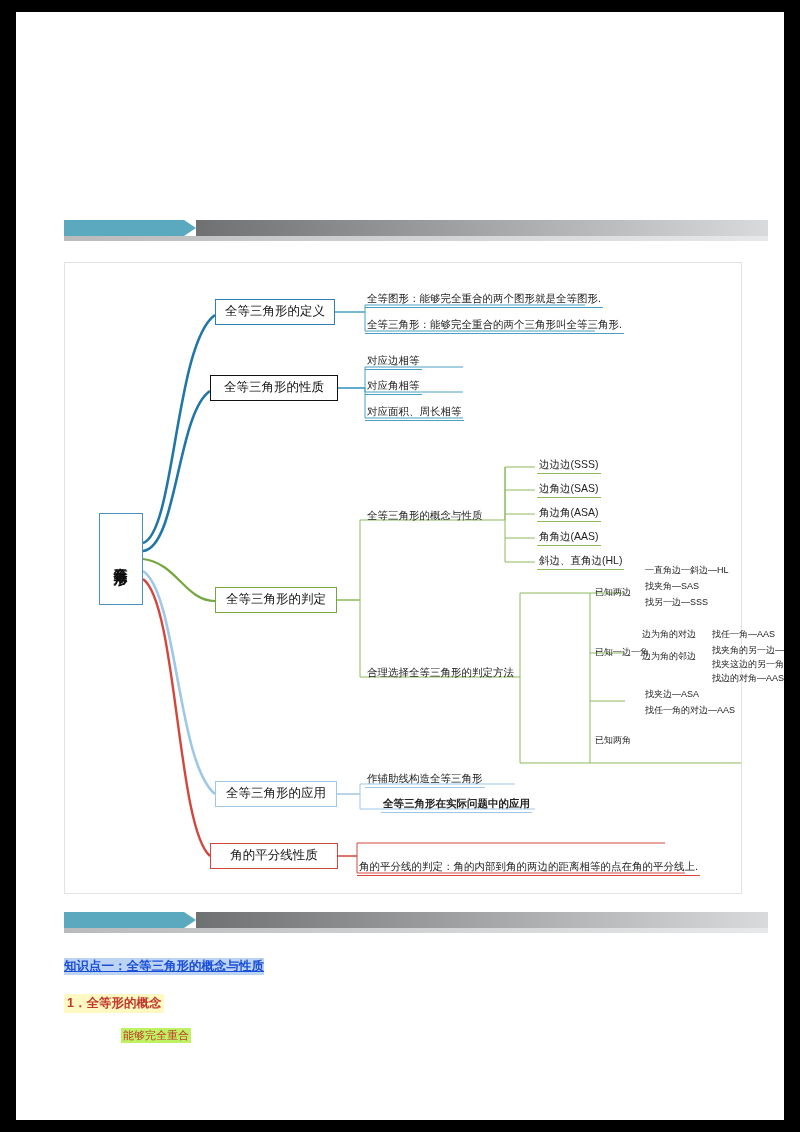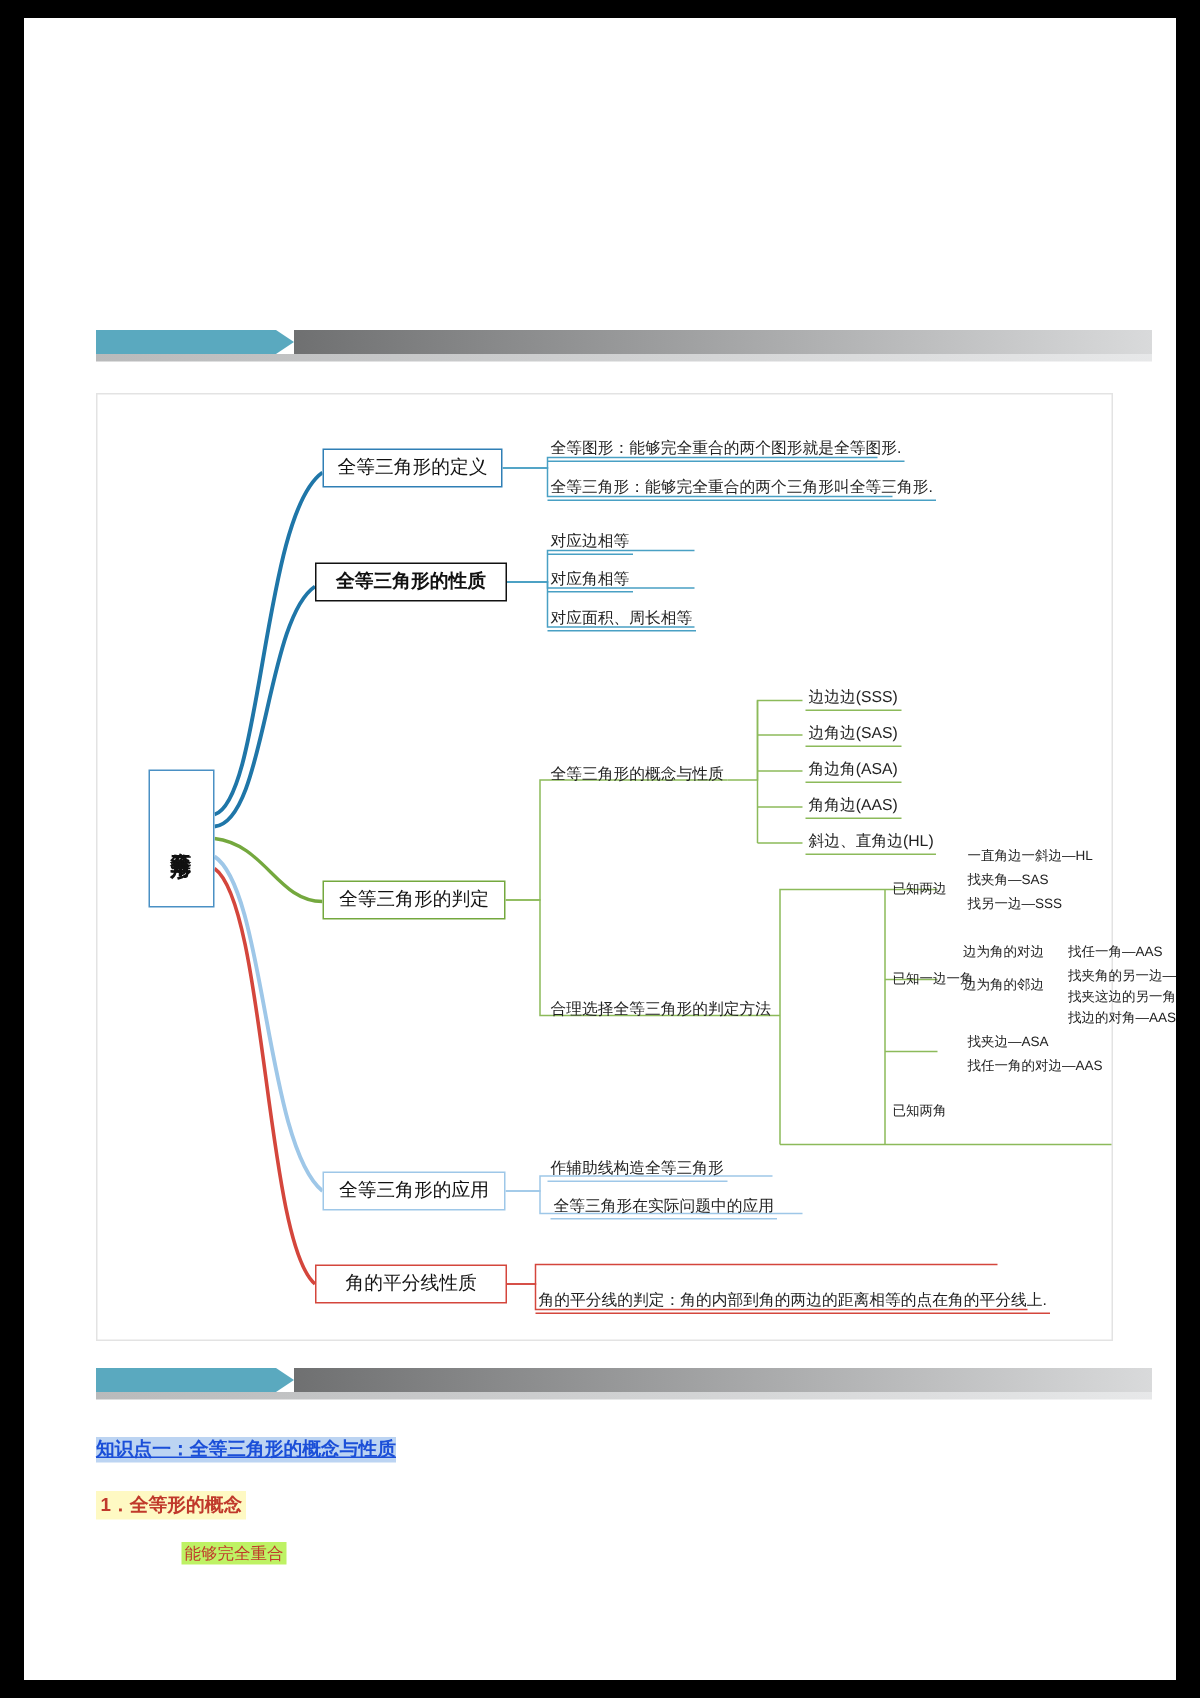--- a/index.html
+++ b/index.html
@@ -18,21 +18,21 @@
   svg.links{position:absolute;left:0;top:0;width:676px;height:630px;}
 
   .node{position:absolute;box-sizing:border-box;display:flex;align-items:center;justify-content:center;
         text-align:center;background:#fff;line-height:1.25;}
   .root{left:34px;top:250px;width:44px;height:92px;border:1.4px solid #4a90c4;color:#111;
         font-size:14px;font-weight:700;letter-spacing:1px;padding:4px 2px;}
   .root span{writing-mode:vertical-rl;text-orientation:upright;line-height:1.15;}
 
   .lvl2{height:26px;font-size:12.5px;color:#111;padding:0 6px;white-space:nowrap;}
   .n-def{left:150px;top:36px;width:120px;border:1.3px solid #2f7fb5;}
-  .n-prop{left:145px;top:112px;width:128px;border:1.6px solid #111;font-weight:700;}
+  .n-prop{left:145px;top:112px;width:128px;border:1.6px solid #111;font-weight:400;}
   .n-judge{left:150px;top:324px;width:122px;border:1.3px solid #74a83e;}
   .n-apply{left:150px;top:518px;width:122px;border:1.3px solid #9ec7e8;}
   .n-angle{left:145px;top:580px;width:128px;border:1.3px solid #d4463c;}
 
   .leaf{position:absolute;font-size:10.5px;color:#222;white-space:nowrap;padding:1px 2px;}
   .leaf.u{border-bottom:1px solid #49a0c4;}
   .leaf.ug{border-bottom:1px solid #8cba5a;}
   .leaf.ub{border-bottom:1px solid #9ec7e8;}
   .leaf.ur{border-bottom:1px solid #d4463c;}
   .leaf.plain{border:0;}
@@ -145,21 +145,21 @@
     <div class="leaf plain tiny" style="left:575px;top:386px;">边为角的邻边</div>
     <div class="leaf plain tiny" style="left:645px;top:380px;">找夹角的另一边—SAS</div>
     <div class="leaf plain tiny" style="left:645px;top:394px;">找夹这边的另一角—ASA</div>
     <div class="leaf plain tiny" style="left:645px;top:408px;">找边的对角—AAS</div>
 
     <div class="leaf plain tiny" style="left:528px;top:450px;margin-top:20px;">已知两角</div>
     <div class="leaf plain tiny" style="left:578px;top:424px;">找夹边—ASA</div>
     <div class="leaf plain tiny" style="left:578px;top:440px;">找任一角的对边—AAS</div>
 
     <div class="leaf ub" style="left:300px;top:508px;">作辅助线构造全等三角形</div>
-    <div class="leaf ub" style="left:302px;top:533px;">全等三角形在实际问题中的应用</div>
+    <div class="leaf ub" style="left:316px;top:533px;font-weight:bold;">全等三角形在实际问题中的应用</div>
 
     <div class="leaf ur" style="left:292px;top:596px;">角的平分线的判定：角的内部到角的两边的距离相等的点在角的平分线上.</div>
   </div>
 
   <div class="banner" style="left:48px;top:900px;right:16px;width:704px;">
     <div class="cyan"></div>
     <div class="grey"></div>
     <div class="grey2"></div>
   </div>
 

